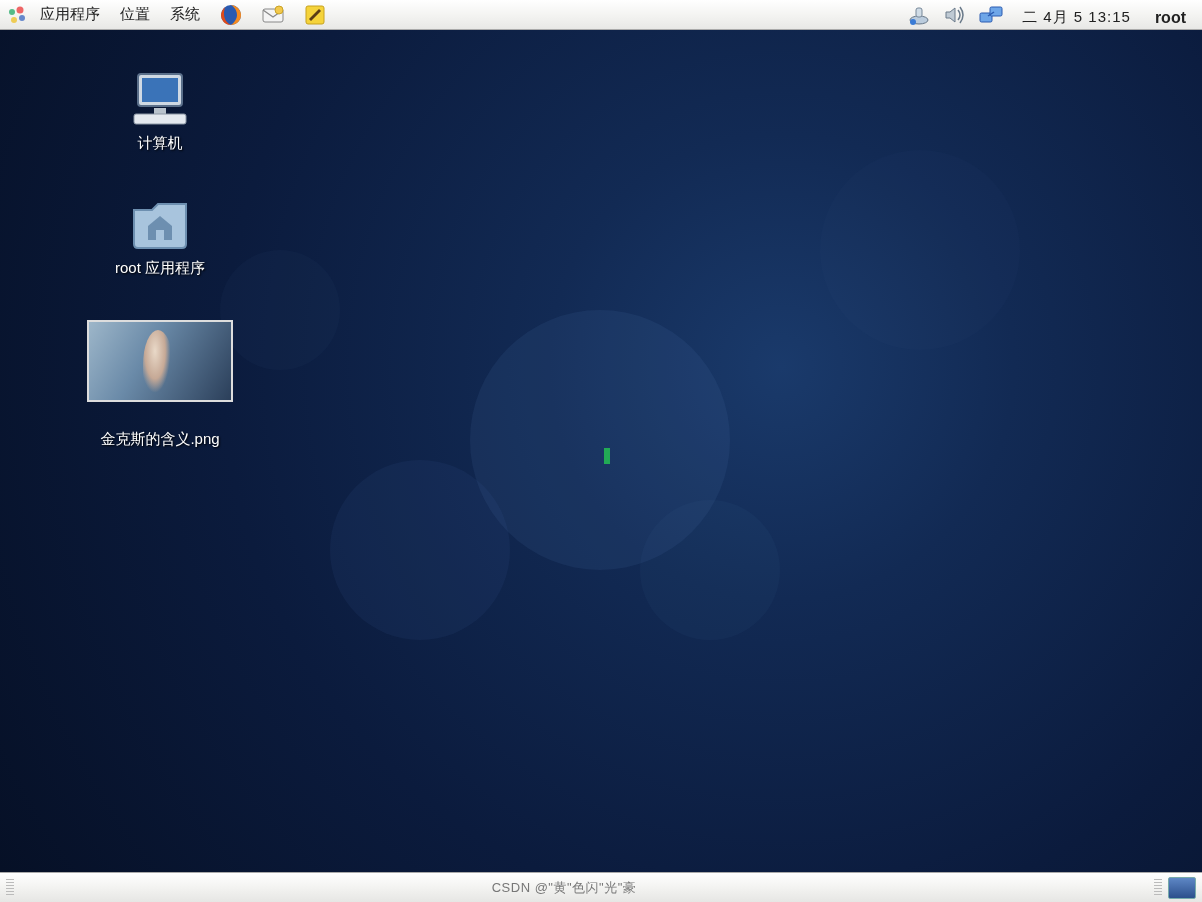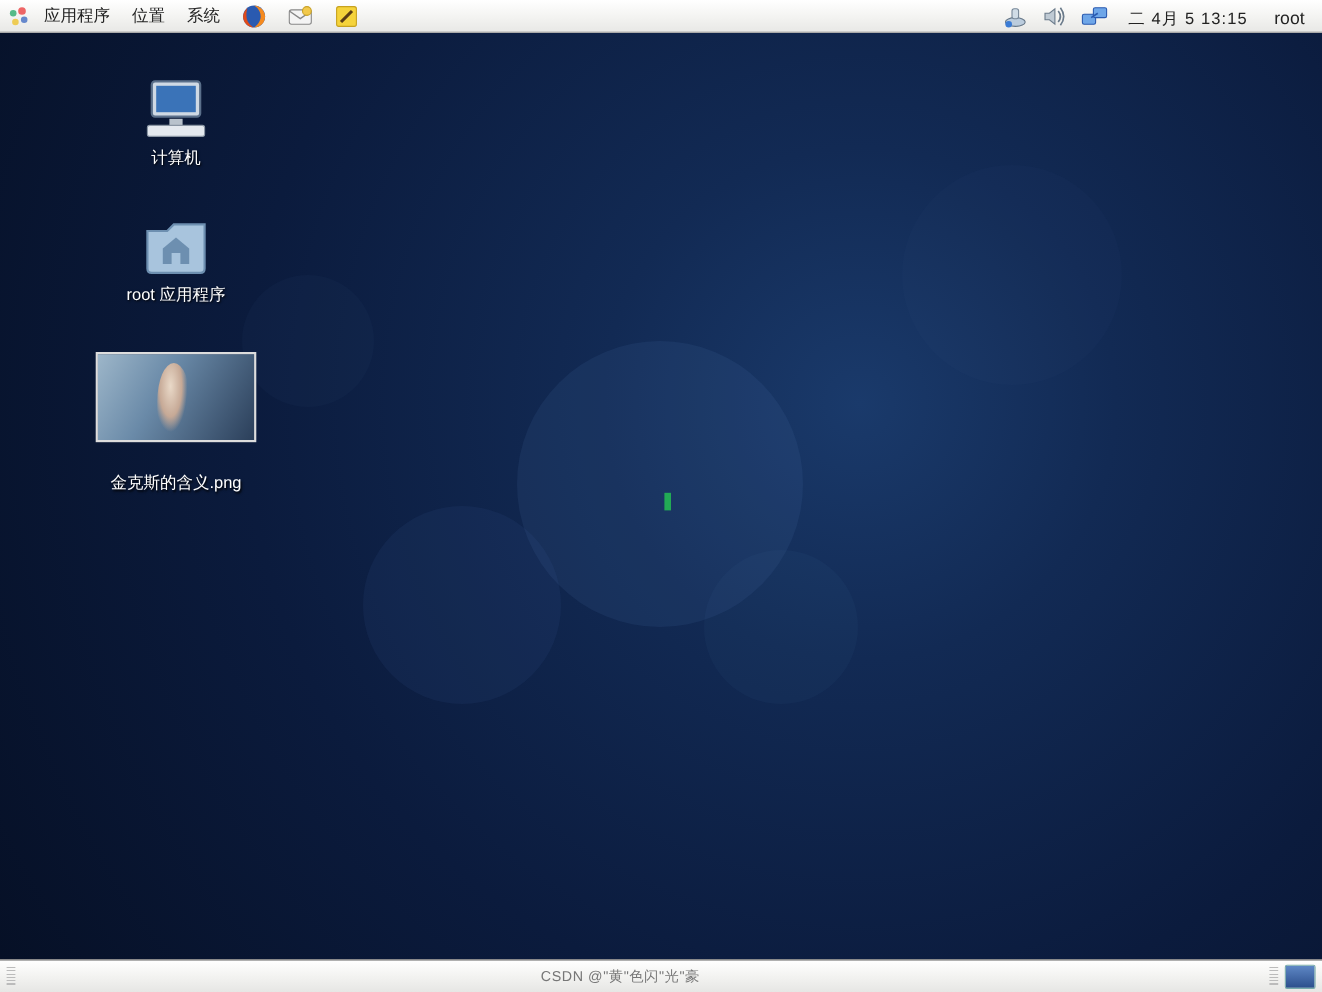--- a/index.html
+++ b/index.html
@@ -25,21 +25,21 @@
 }
 .panel-left { display: flex; align-items: center; gap: 4px; }
 .panel-right { margin-left: auto; display: flex; align-items: flex-end; gap: 10px; }
 .menu-item { padding: 2px 8px; cursor: pointer; }
 .gnome-logo {
   width: 22px; height: 22px; display: flex; align-items: center; justify-content: center;
 }
 .launcher-icon { width: 26px; height: 26px; margin: 0 6px; display:flex; align-items:center; justify-content:center; cursor:pointer;}
 .tray-icon { width: 26px; height: 24px; display:flex; align-items:center; justify-content:center; cursor:pointer;}
 .clock { font-size: 15px; padding: 0 8px; letter-spacing: 1px; }
-.user-label { font-weight: normal; font-size: 16px; padding: 0 10px 0 6px; }
+.user-label { font-weight: bold; font-size: 16px; padding: 0 10px 0 6px; }
 
 
 .desktop {
   position: absolute;
   top: 30px;
   left: 0; right: 0;
   bottom: 30px;
   background: radial-gradient(circle at 65% 40%, #1a3a6b 0%, #122a54 25%, #0b1b3d 60%, #061026 100%);
   overflow: hidden;
 }

